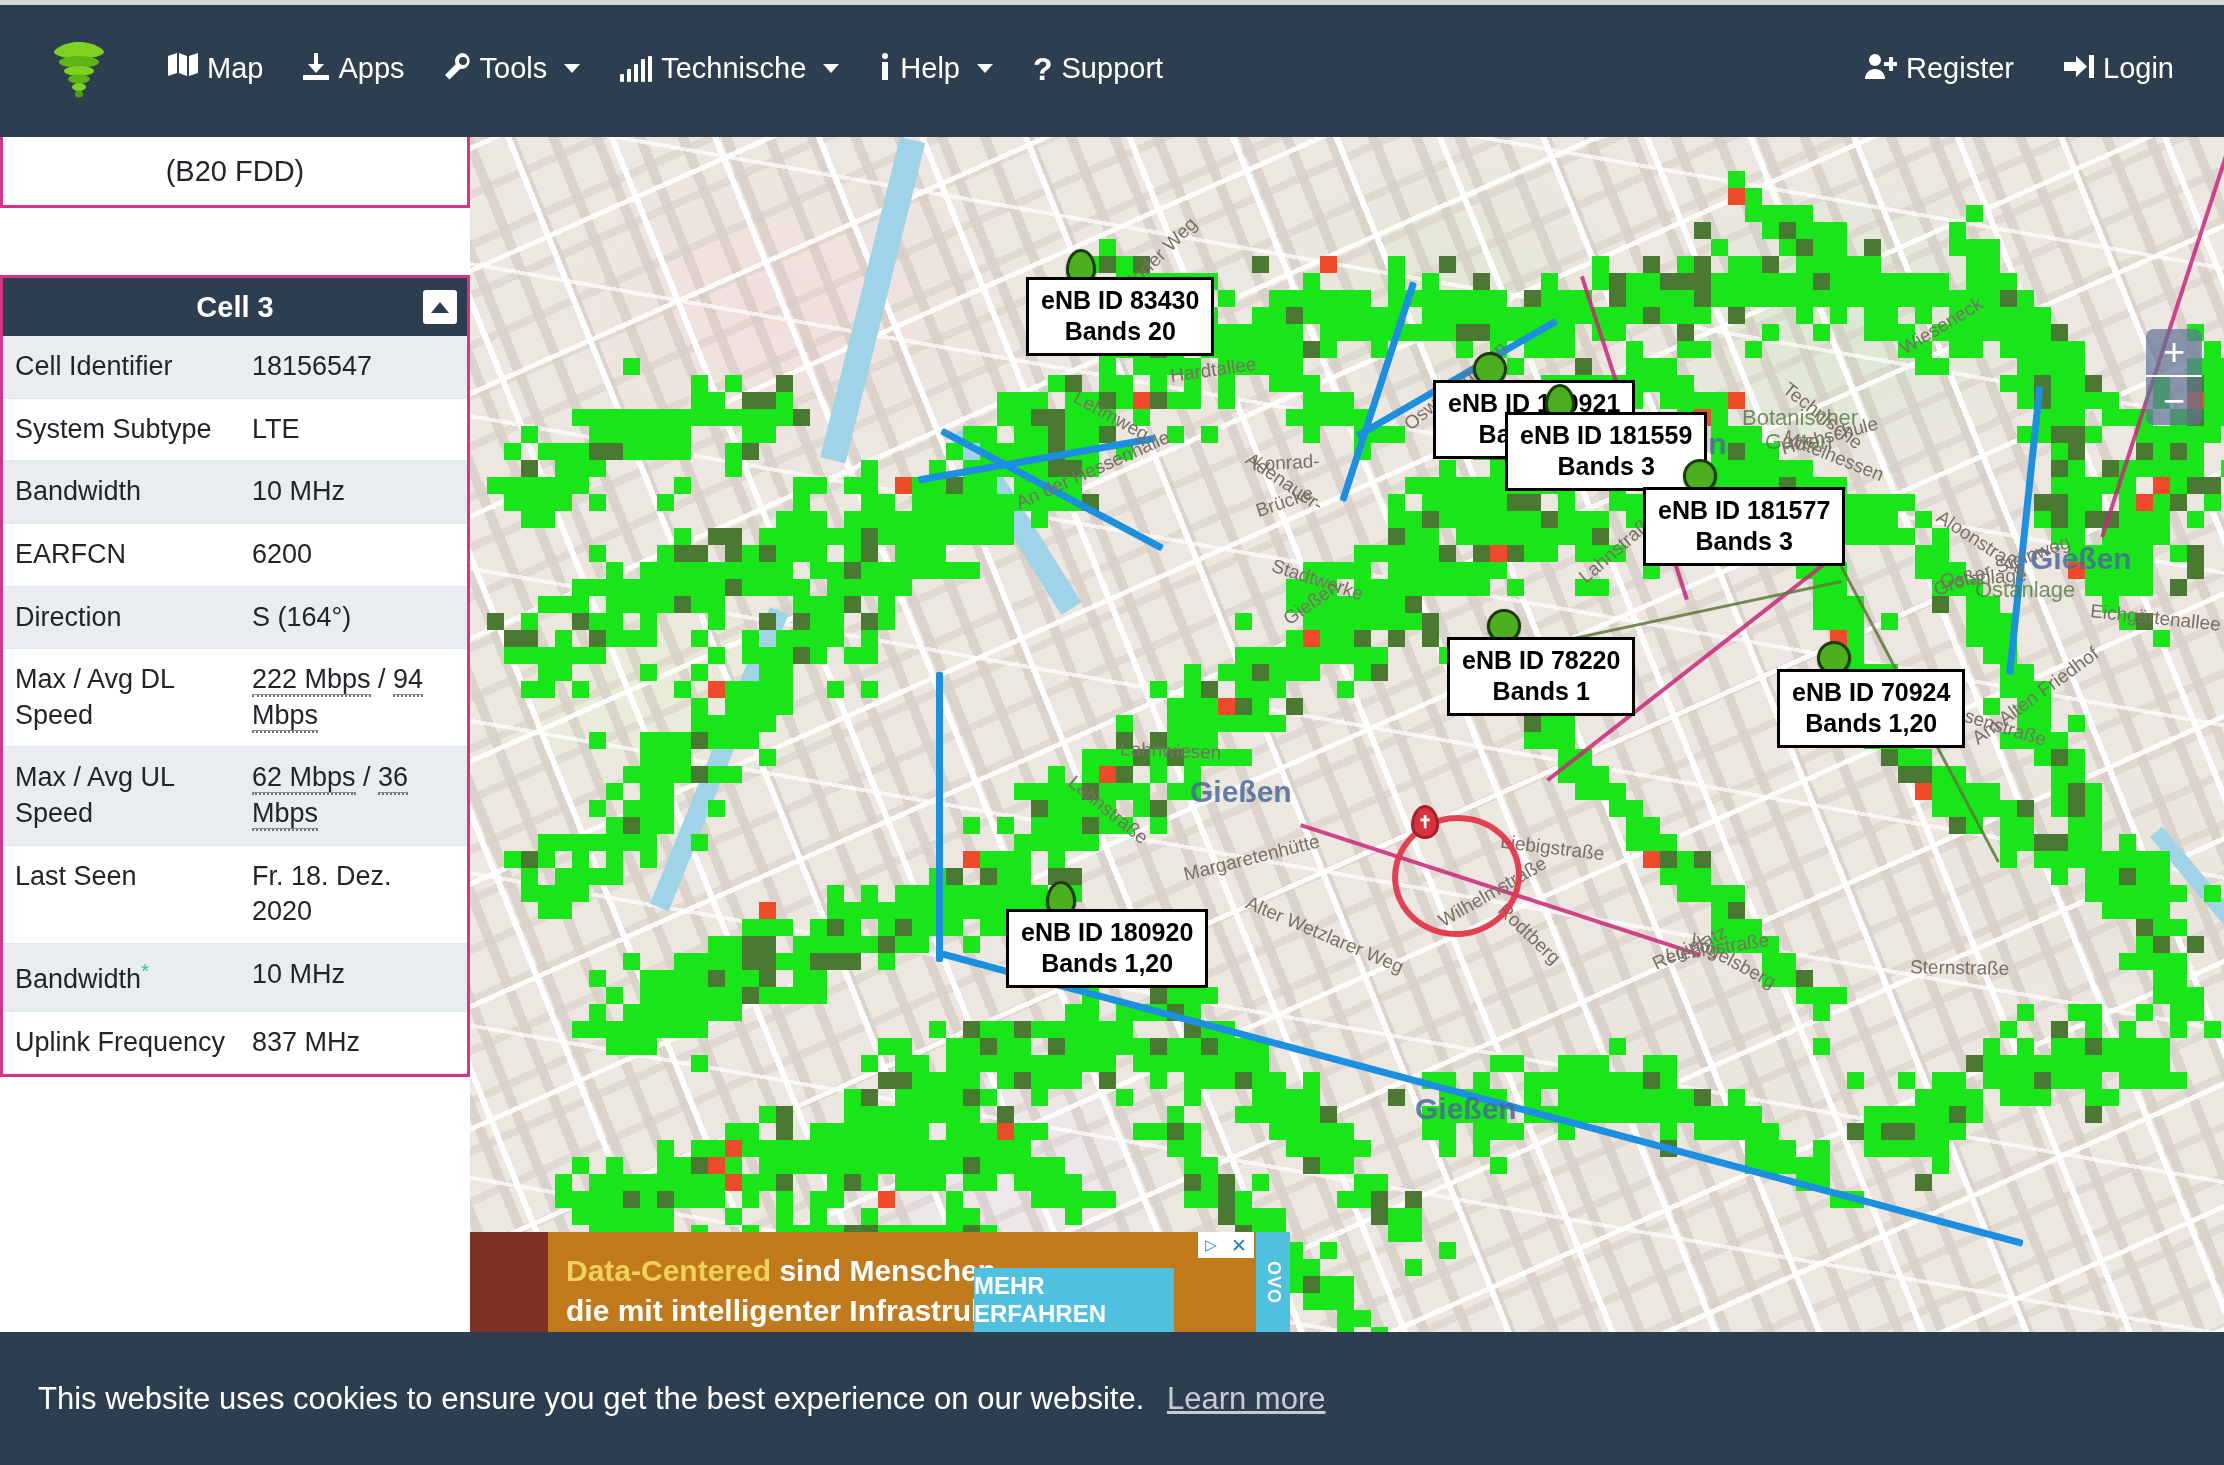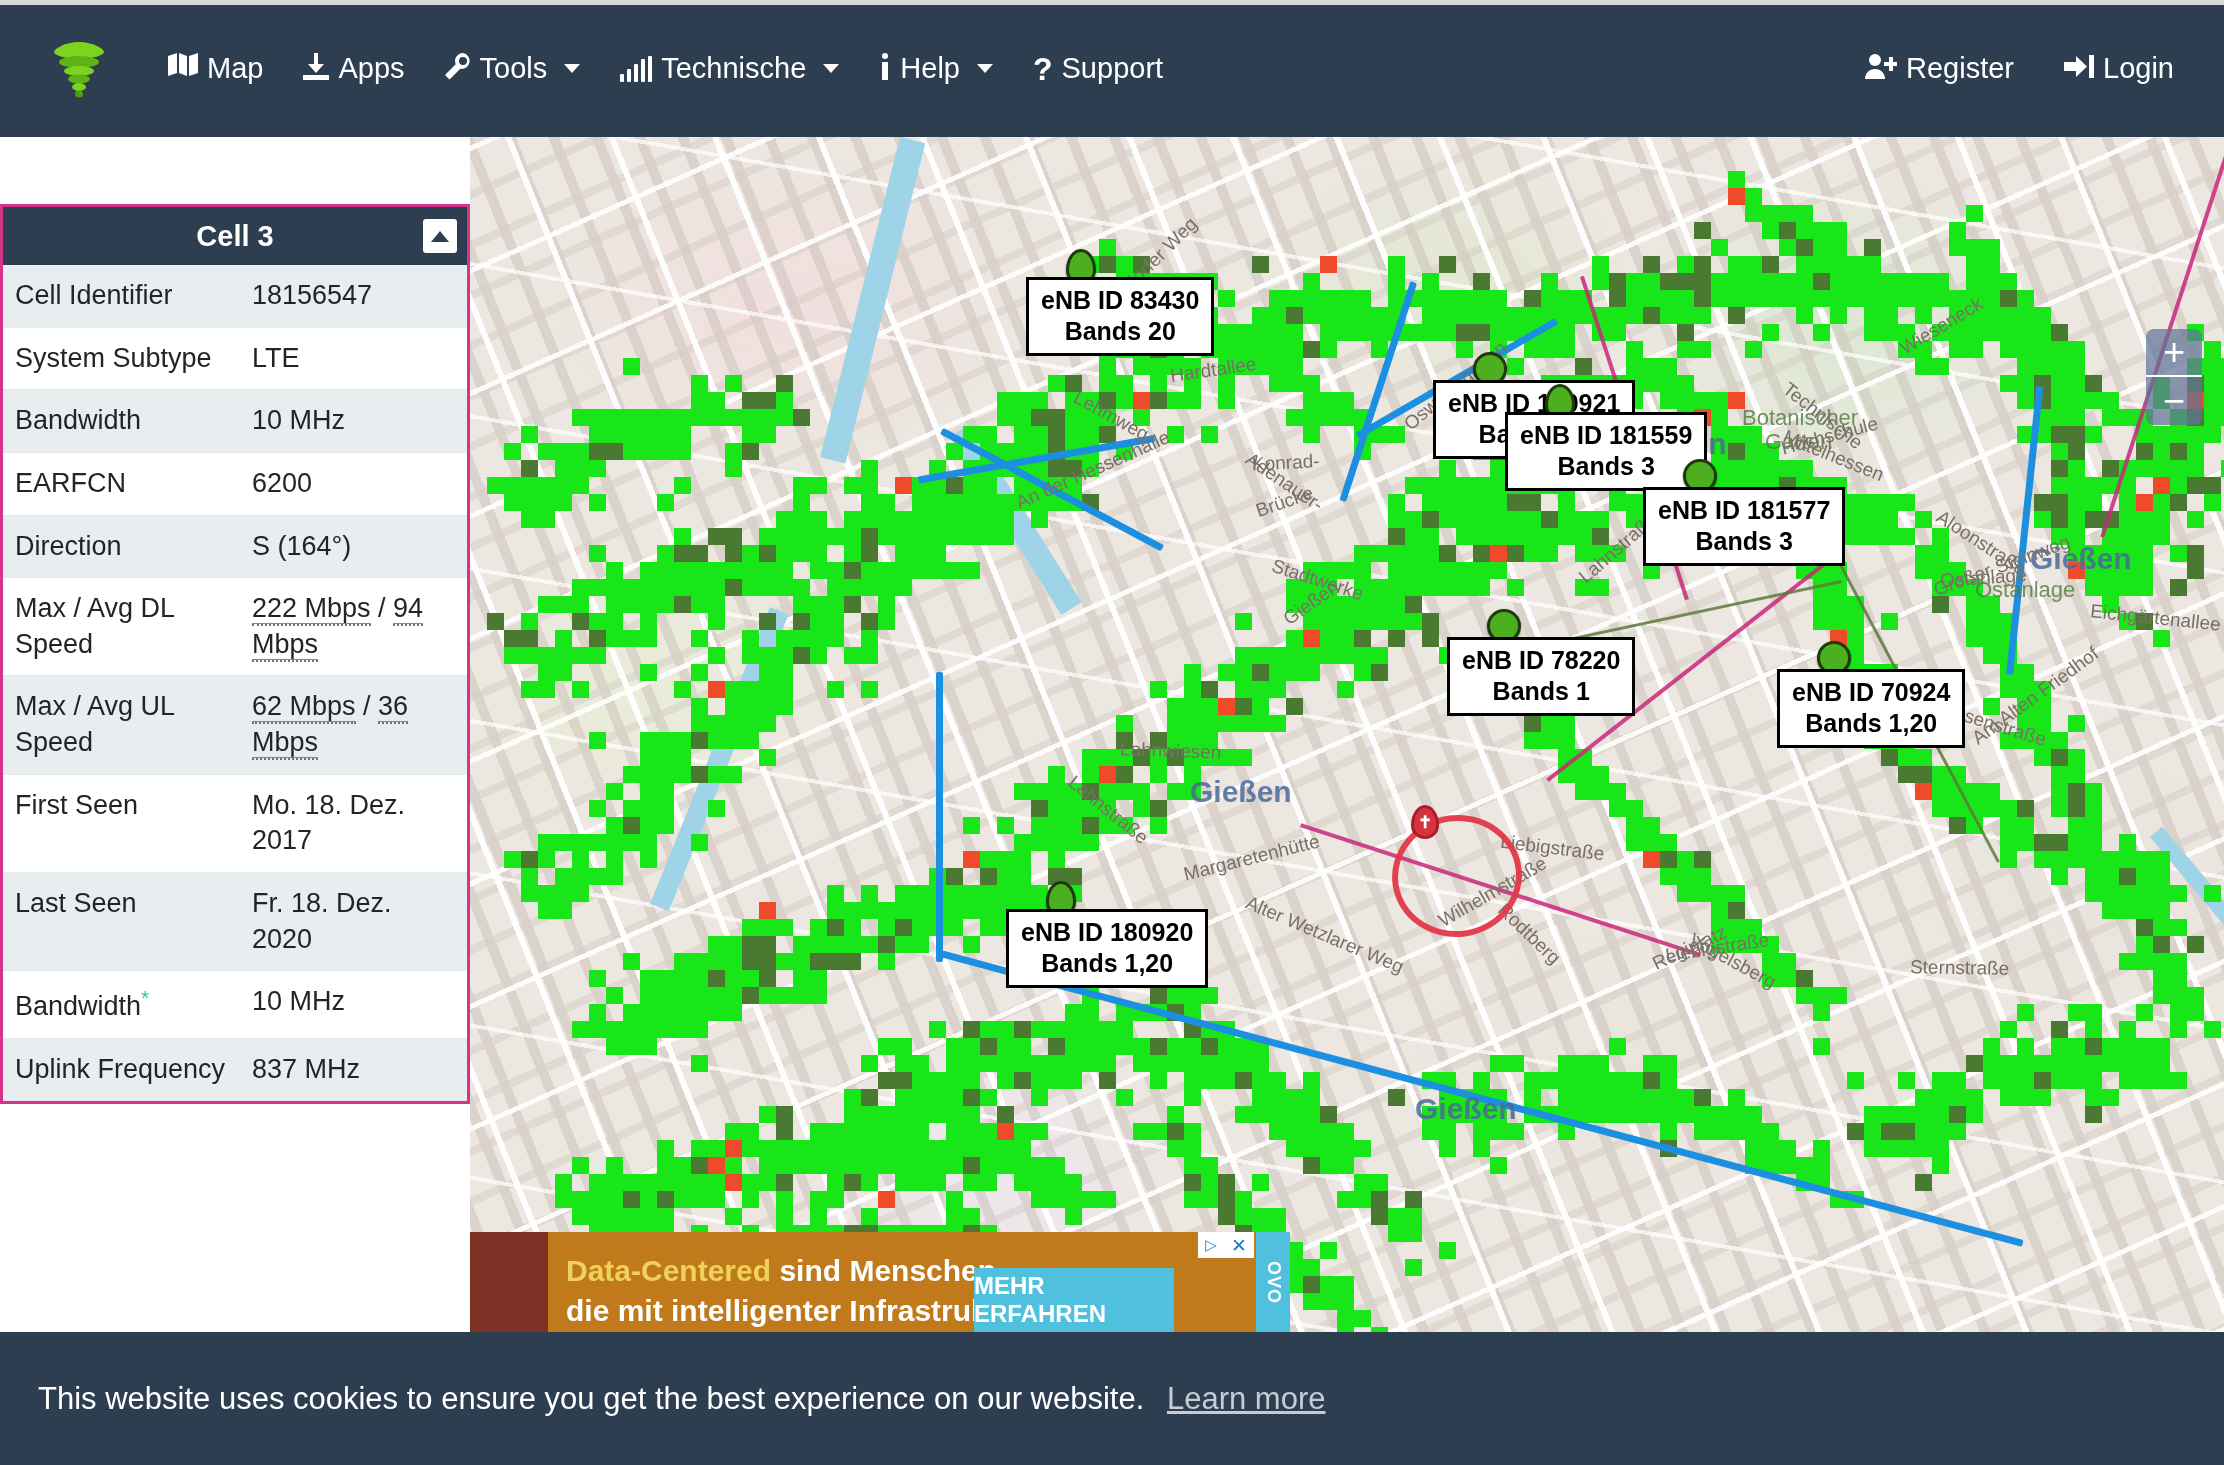--- a/index.html
+++ b/index.html
@@ -330,20 +330,23 @@
               <rect x="25" y="1" width="5" height="23" fill="#fff"></rect>
             </svg>
         </span>
         <span class="lbl">Login</span>
       </div>
     </div>
   </div>
 
   <div class="sidebar">
 
+    <div class="panel-top-partial">
+      <span>(B20 FDD)</span>
+    </div>
 
     <div class="gap"></div>
 
     <div class="panel">
       <div class="panel-head">
         <span>Cell 3</span>
         <span class="collapse-btn">
             <span class="tri"></span>
           </span>
       </div>
@@ -370,24 +373,20 @@
           <td class="k">Direction</td>
           <td class="v">S (164°)</td>
         </tr>
         <tr>
           <td class="k">Max / Avg DL Speed</td>
           <td class="v"><span class="lnk-dot">222 Mbps</span> / <span class="lnk-dot">94 Mbps</span></td>
         </tr>
         <tr>
           <td class="k">Max / Avg UL Speed</td>
           <td class="v"><span class="lnk-dot">62 Mbps</span> / <span class="lnk-dot">36 Mbps</span></td>
-        </tr>
-        <tr>
-          <td class="k">First Seen</td>
-          <td class="v">Mo. 18. Dez. 2017</td>
         </tr>
         <tr>
           <td class="k">Last Seen</td>
           <td class="v">Fr. 18. Dez. 2020</td>
         </tr>
         <tr>
           <td class="k">Bandwidth<span class="ast">*</span></td>
           <td class="v">10 MHz</td>
         </tr>
         <tr>

